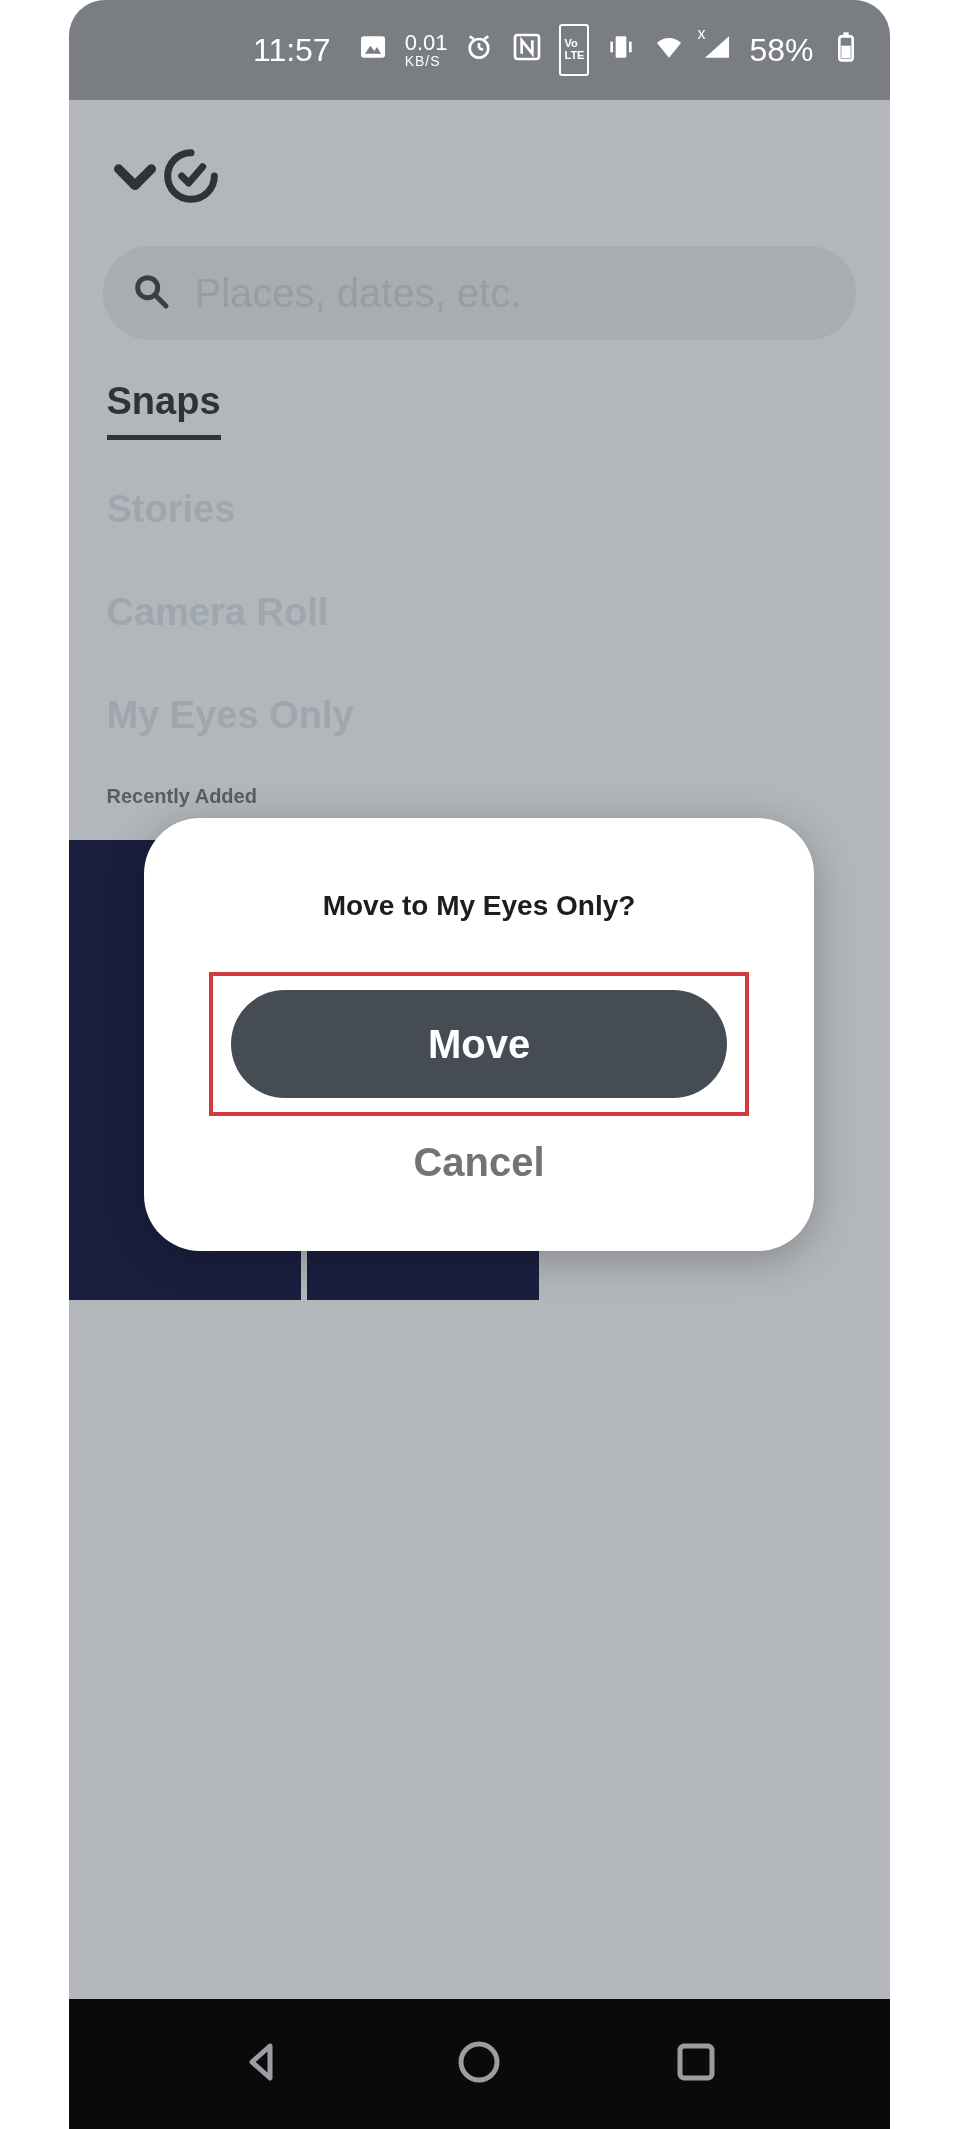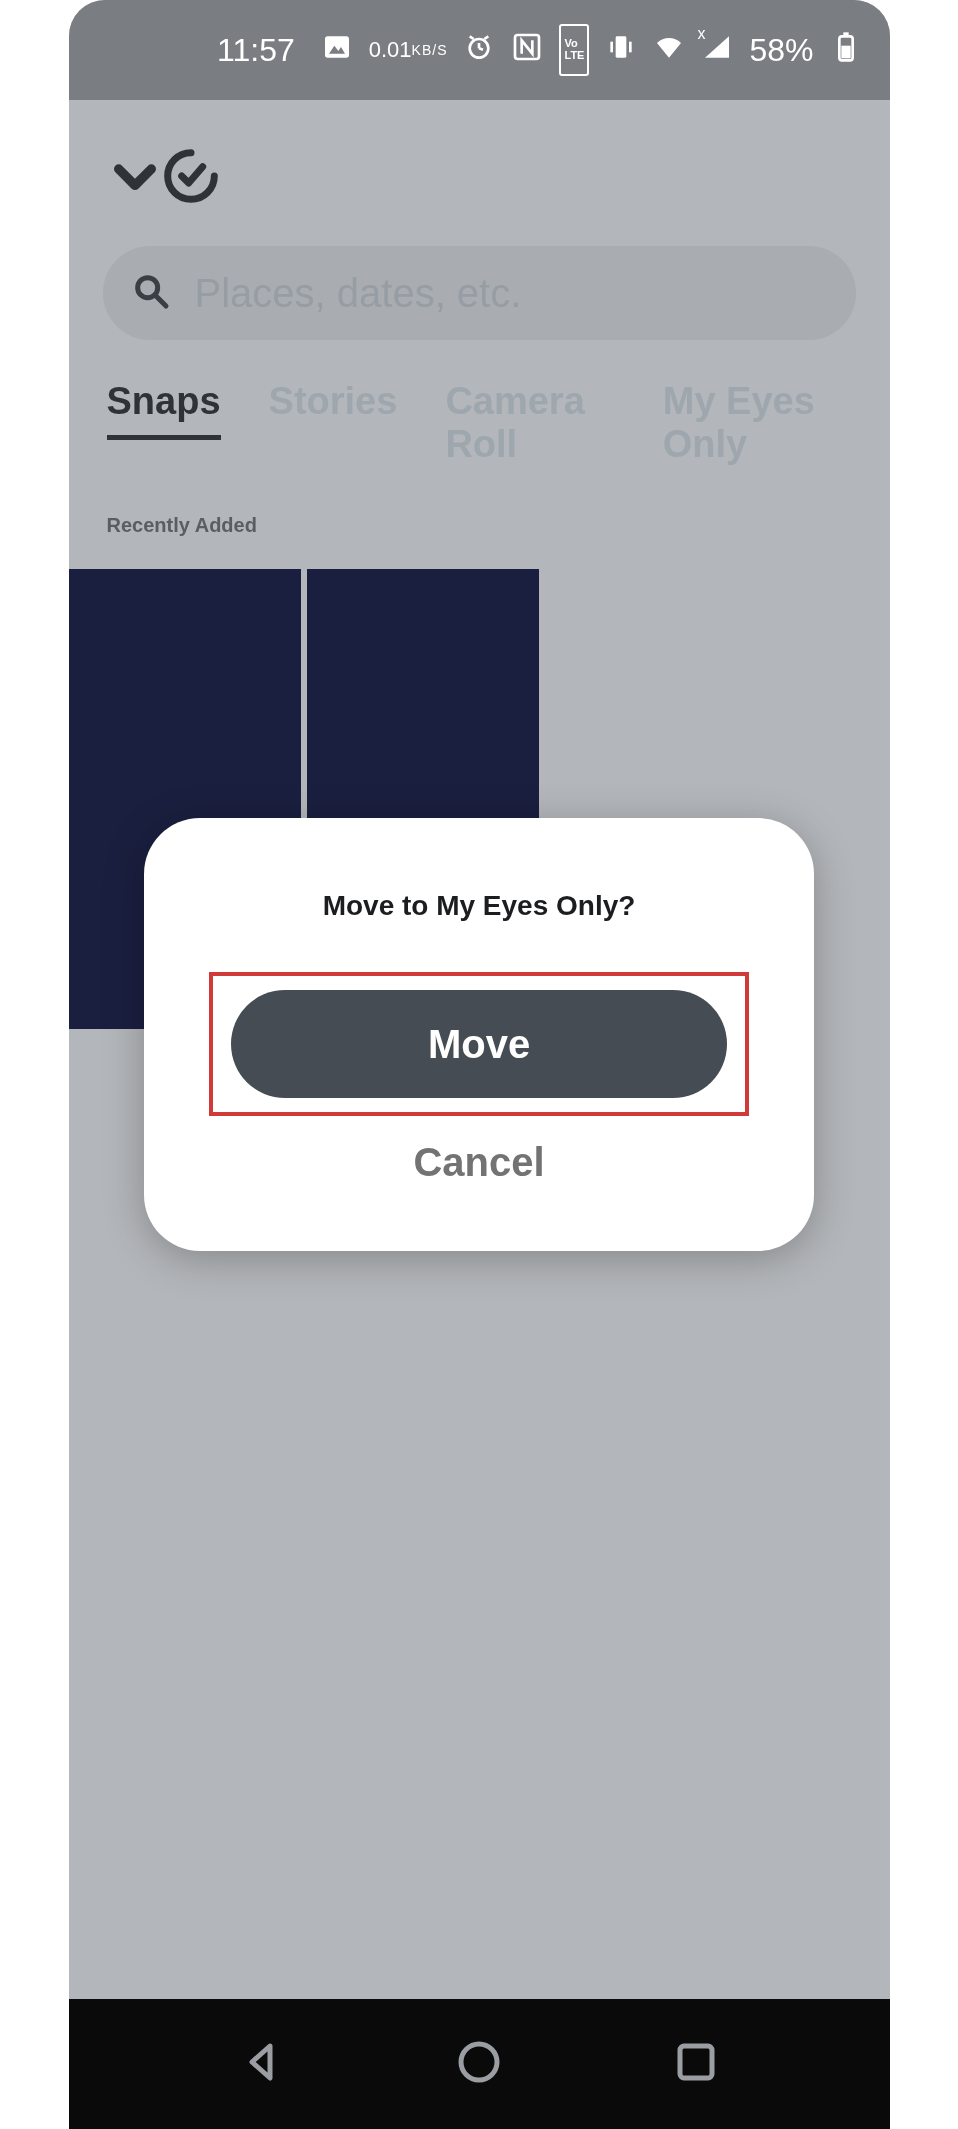--- a/index.html
+++ b/index.html
@@ -53,22 +53,21 @@
     color: #fff;
     font-size: 30px;
     font-weight: 500;
   }
   .status-bar .clock {
     margin-right: 10px;
     font-size: 32px;
   }
   .status-bar .kbs {
     display: flex;
-    flex-direction: row;
-    align-items: center;
+    flex-direction: column;
     line-height: 1;
   }
   .status-bar .kbs .val { font-size: 22px; }
   .status-bar .kbs .unit { font-size: 14px; letter-spacing: 1px; }
   .status-bar svg { width: 32px; height: 32px; fill: #fff; }
   .status-bar .box-icon {
     border: 2px solid #fff;
     padding: 12px 3px;
     font-size: 16px;
     font-weight: 700;
@@ -112,20 +111,21 @@
     font-weight: 500;
     color: var(--search-ph);
   }
 
   
   .tabs {
     display: flex;
     padding: 40px 38px 18px 38px;
     gap: 48px;
     align-items: baseline;
+    flex-direction: column;
   }
   .tabs .tab {
     font-size: 38px;
     font-weight: 700;
     color: var(--muted-text);
     padding-bottom: 12px;
   }
   .tabs .tab.active {
     color: var(--dark-text);
     border-bottom: 5px solid var(--dark-text);

